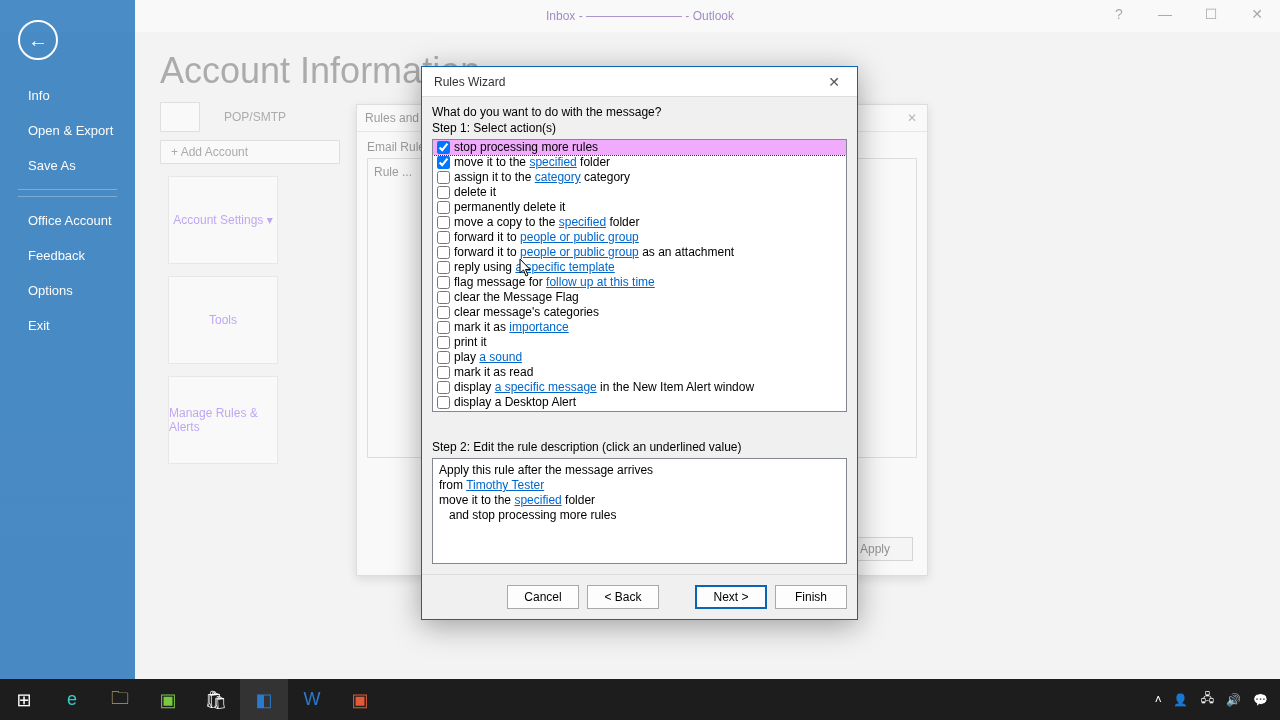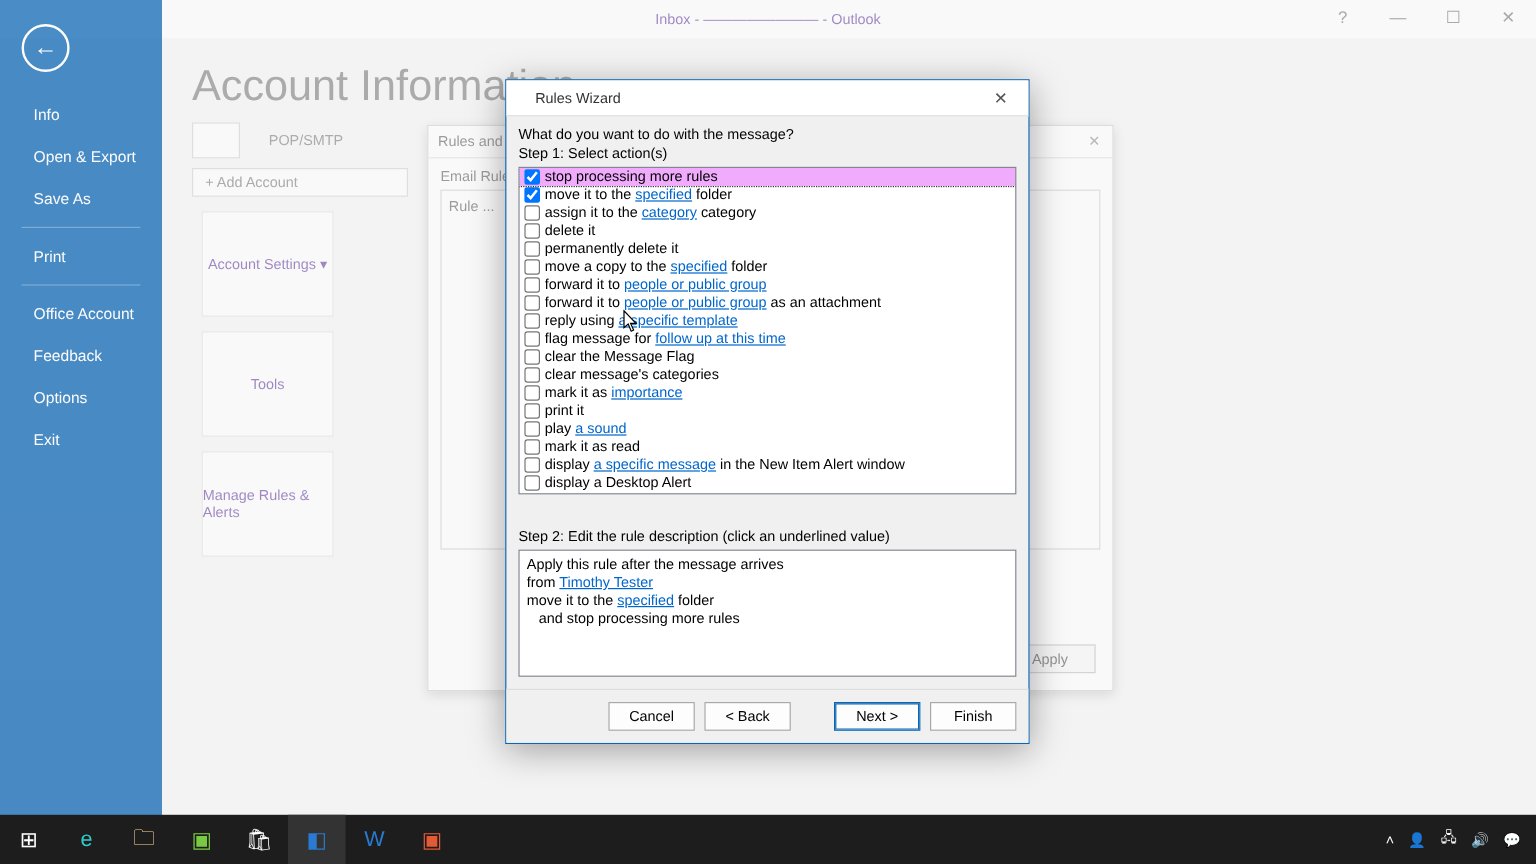--- a/index.html
+++ b/index.html
@@ -82,21 +82,21 @@
     box-shadow: 0 3px 10px rgba(0,0,0,0.2);
     opacity: 0.55;
   }
   .behind-panel .x { position:absolute; top:6px; right:10px; color:#888; }
   .behind-panel .tab-strip { padding:6px 8px; border-bottom:1px solid #ddd; color:#555;}
   .behind-panel .body { padding:8px 10px; font-size:12px; color:#555;}
   .behind-tile {
     width:110px; height:88px;
     border:1px solid #ddd; background:#fff;
     display:flex; flex-direction:column; align-items:center; justify-content:center;
-    color:#4c1d95; font-size:12px; margin:12px 8px 0 8px;
+    color:#8b5cf6; font-size:12px; margin:12px 8px 0 8px;
   }
   .apply-btn {
     position:absolute; bottom:14px; right:14px;
     border:1px solid #bbb; background:#f7f7f7;
     padding:4px 22px; color:#444;
   }
   
   .overlay {
     position:absolute; inset:0;
     background: rgba(255,255,255,0);
@@ -105,21 +105,21 @@
     position:absolute;
     top:66px; left:421px;
     width:437px;
     background:#f0f0f0;
     border:1px solid #0a66b5;
     box-shadow: 0 6px 28px rgba(0,0,0,0.35);
   }
   .modal-title {
     display:flex; align-items:center;
     height:30px;
-    padding:0 8px 0 24px;
+    padding:0 8px 0 12px;
     background:#fff;
     border-bottom:1px solid #ddd;
     font-size:12px;
     color:#333;
   }
   .modal-title .spacer { flex:1; }
   .close-x {
     width:30px; height:22px;
     display:flex; align-items:center; justify-content:center;
     font-size:14px;
@@ -220,21 +220,20 @@
 </div>
 
 <div class="backstage">
   <div class="back-circle">
     <span>←</span>
   </div>
   <div class="bs-item">Info</div>
   <div class="bs-item">Open &amp; Export</div>
   <div class="bs-item">Save As</div>
   <div class="bs-sep"></div>
-  <div class="bs-item">Print</div>
   <div class="bs-sep"></div>
   <div class="bs-item">Office Account</div>
   <div class="bs-item">Feedback</div>
   <div class="bs-item">Options</div>
   <div class="bs-item">Exit</div>
 </div>
 
 <div class="behind">
   <h1>Account Information</h1>
   <div style="display:flex; align-items:center; gap:24px; margin:4px 0 8px 0;">

